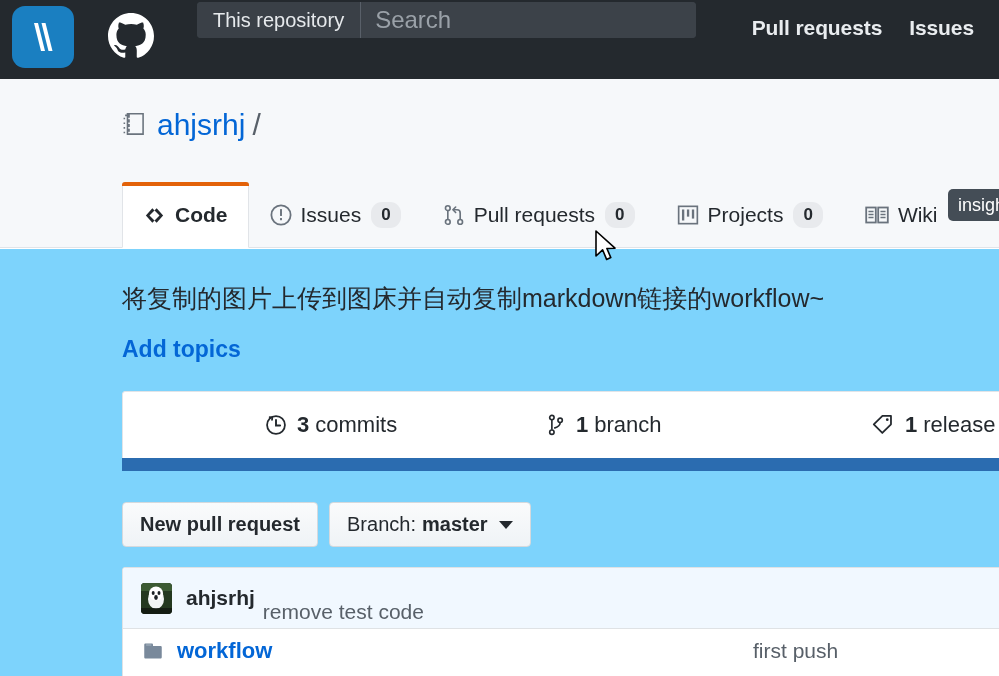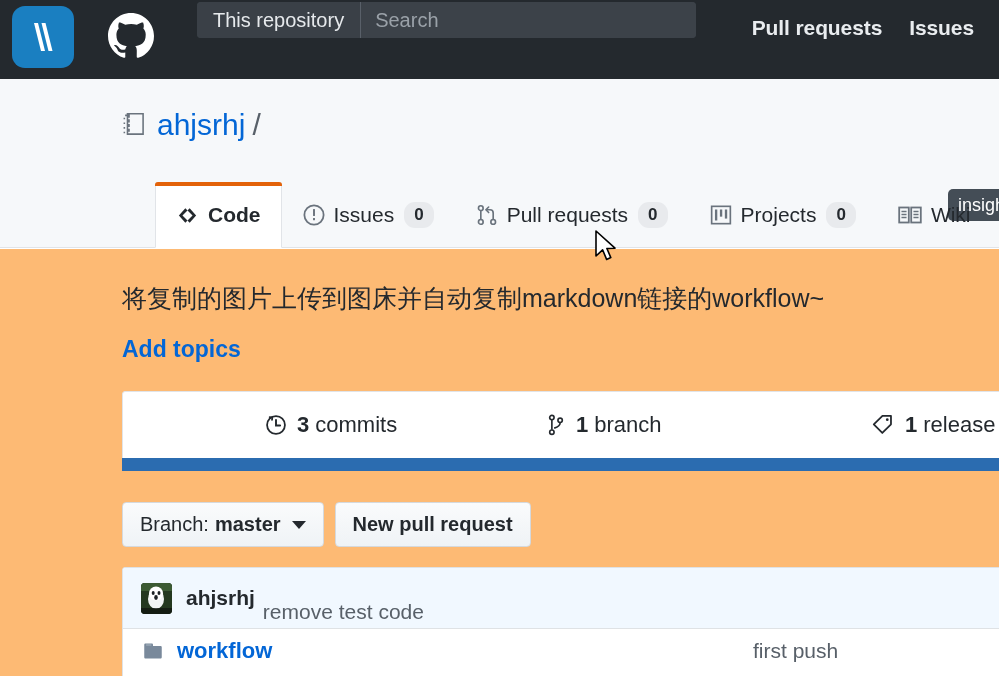--- a/index.html
+++ b/index.html
@@ -72,21 +72,21 @@
     background: #3a4047;
     border-right: 1px solid #596069;
     white-space: nowrap;
   }
   .search-input {
     flex: 1;
     border: 0;
     outline: 0;
     background: #3c4249;
     color: #d9dde1;
-    font-size: 20px;
+    font-size: 24px;
     font-family: "Liberation Sans", sans-serif;
     padding: 0 14px;
   }
   .search-input::placeholder { color: #9aa1a8; opacity: 1; }
 
   .top-nav {
     position: absolute;
     right: 0; top: 0;
     height: 56px;
     display: flex;
@@ -160,21 +160,20 @@
     position: relative;
     border: 1px solid transparent;
     border-bottom: none;
   }
   .tab.active {
     background: #ffffff;
     border: 1px solid #e1e4e8;
     border-bottom: 1px solid #ffffff;
     border-radius: 3px 3px 0 0;
     margin-bottom: -1px;
-    margin-left: 33px;
   }
   .tab.active::before {
     content: "";
     position: absolute;
     left: -1px; right: -1px; top: -1px;
     height: 4px;
     background: #e36209;
     border-radius: 3px 3px 0 0;
   }
   .tab-icon {
@@ -196,21 +195,21 @@
     padding: 2px 10px;
     line-height: 1.25;
   }
 
   
   .content {
     position: absolute;
     left: 0; top: 249px;
     width: 999px;
     bottom: 0;
-    background: #fdba74;
+    background: #7dd3fc;
   }
 
   .repo-desc {
     position: absolute;
     left: 122px; top: 33px;
     font-size: 25px;
     color: #24292e;
     white-space: nowrap;
   }
   .add-topics {
@@ -518,26 +517,26 @@
         <b>1</b>
         <span class="lbl">release</span>
       </div>
 
     </div>
 
     <div class="lang-bar"></div>
 
     <div class="btn-row">
       <div class="btn">
+        <span class="btn-strong">New pull request</span>
+      </div>
+      <div class="btn">
         <span class="btn-pre">Branch:</span>
         <span class="btn-strong">master</span>
         <span class="caret"></span>
-      </div>
-      <div class="btn">
-        <span class="btn-strong">New pull request</span>
       </div>
     </div>
 
     <div class="file-box">
 
       <div class="commit-row">
         <div class="avatar">
           <svg width="31" height="31" viewBox="0 0 31 31" aria-hidden="true">
             <rect width="31" height="31" fill="#24381f"></rect>
             <rect x="0" y="0" width="31" height="8" fill="#3c5a33"></rect>

